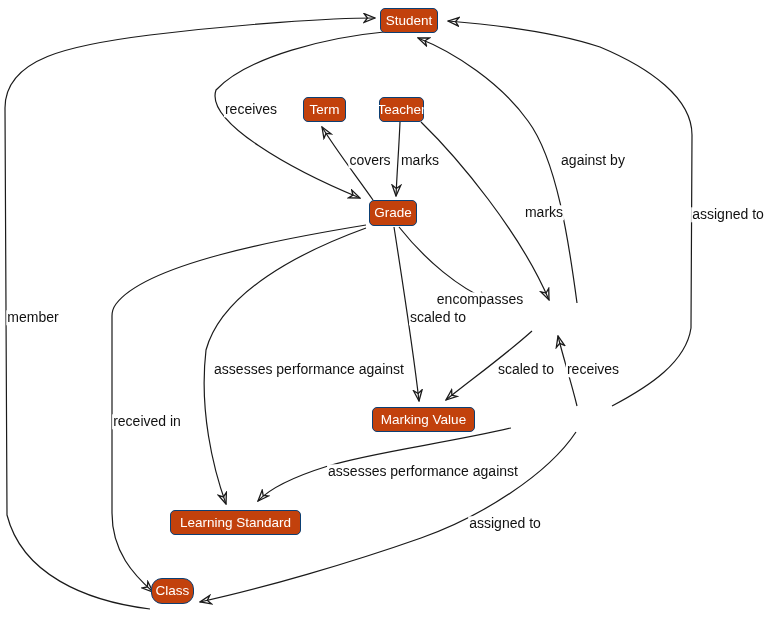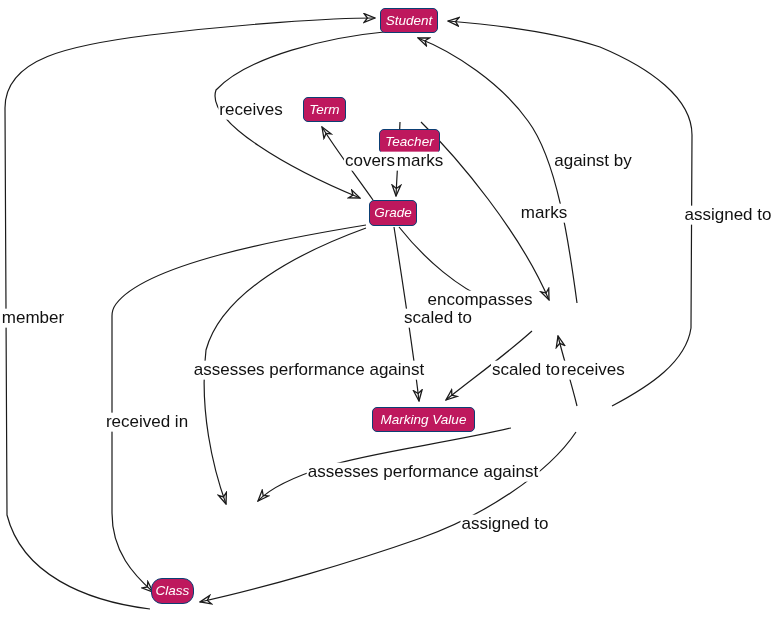--- a/index.html
+++ b/index.html
@@ -8,34 +8,33 @@
     width:771px;height:628px;
     background:#ffffff;
     font-family:"Liberation Sans","DejaVu Sans",sans-serif;
     overflow:hidden;
   }
   .edge-layer{position:absolute;left:0;top:0;width:771px;height:628px;}
   .edge-layer path{fill:none;stroke:#1a1a1a;stroke-width:1.2px;}
   .node{
     position:absolute;
     box-sizing:border-box;
-    background:#be185d;
+    background:#c2410c;
     border:1.5px solid #0b3f74;
     border-radius:5px;
     color:#ffffff;
     font-size:13.5px;
     display:flex;align-items:center;justify-content:center;
     white-space:nowrap;
     line-height:1;
-    font-style:italic;
   }
   .edge-label{
     position:absolute;
     transform:translate(-50%,-50%);
-    font-size:17px;
+    font-size:14px;
     color:#111111;
     background:#ffffff;
     padding:0 1px;
     white-space:nowrap;
     line-height:1.1;
   }
 </style>
 </head>
 <body>
 
@@ -59,23 +58,24 @@
     <path d="M 366,228 C 300,252 222,292 206,350 C 199,410 213,468 226,504" marker-end="url(#arrow)"></path>
     <path d="M 532,331 C 503,357 468,382 446,400" marker-end="url(#arrow)"></path>
     <path d="M 577,406 C 571,381 563,357 558,336" marker-end="url(#arrow)"></path>
     <path d="M 366,225 C 280,239 146,264 116,304 C 113,308 112,312 112,316 L 112,513 C 112,552 134,575 153,592" marker-end="url(#arrow)"></path>
     <path d="M 511,428 C 448,443 374,452 328,466 C 296,476 271,487 258,501" marker-end="url(#arrow)"></path>
     <path d="M 576,432 C 548,474 483,516 421,538 C 350,563 264,588 200,602" marker-end="url(#arrow)"></path>
   </svg>
 
   <div class="node" style="left:380px;top:8px;width:58px;height:25px;">Student</div>
   <div class="node" style="left:303px;top:97px;width:43px;height:25px;">Term</div>
-  <div class="node" style="left:379px;top:97px;width:61px;height:25px;margin-top:32px;">Teacher</div>
+  <div class="node" style="left:379px;top:97px;width:45px;height:25px;">Teacher</div>
   <div class="node" style="left:369px;top:200px;width:48px;height:26px;">Grade</div>
   <div class="node" style="left:372px;top:407px;width:103px;height:25px;">Marking Value</div>
+  <div class="node" style="left:170px;top:510px;width:131px;height:25px;">Learning Standard</div>
   <div class="node" style="left:151px;top:578px;width:43px;height:26px;border-radius:11px;">Class</div>
 
   <span class="edge-label" style="left:251px;top:110px;">receives</span>
   <span class="edge-label" style="left:370px;top:161px;">covers</span>
   <span class="edge-label" style="left:420px;top:161px;">marks</span>
   <span class="edge-label" style="left:544px;top:213px;">marks</span>
   <span class="edge-label" style="left:593px;top:161px;">against by</span>
   <span class="edge-label" style="left:728px;top:215px;">assigned to</span>
   <span class="edge-label" style="left:480px;top:267px;margin-top:33px;">encompasses</span>
   <span class="edge-label" style="left:438px;top:318px;">scaled to</span>

